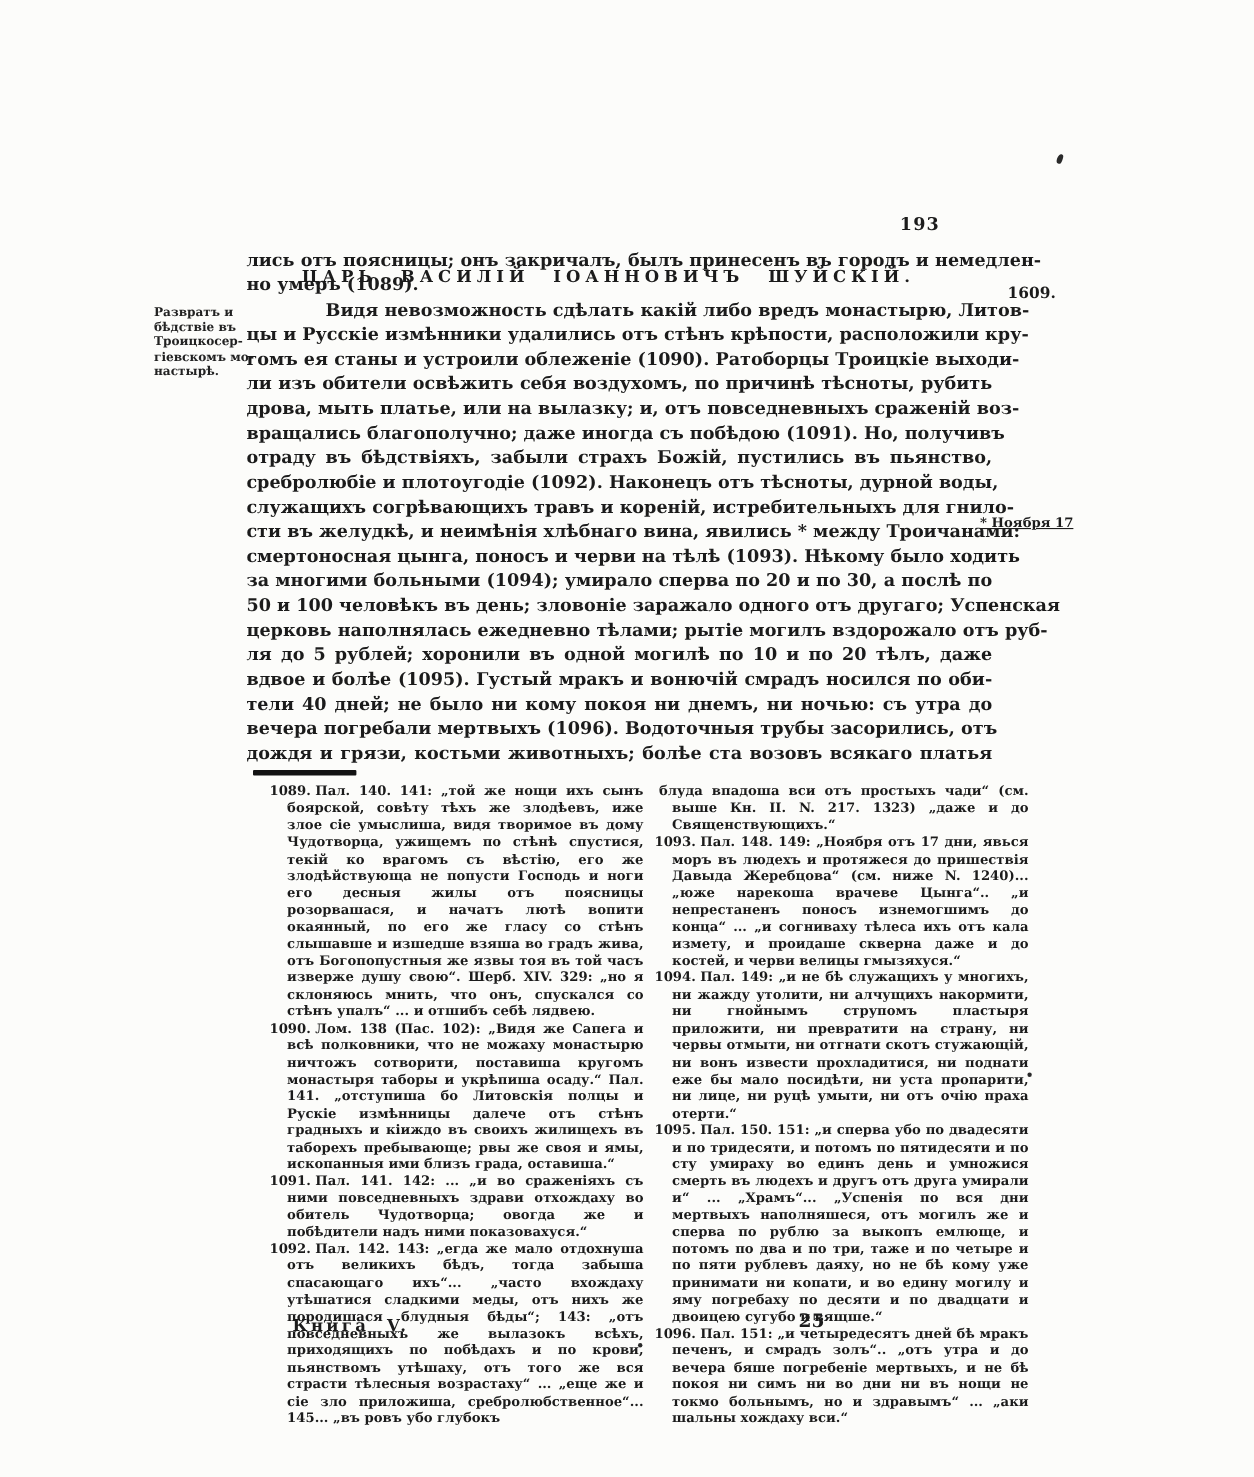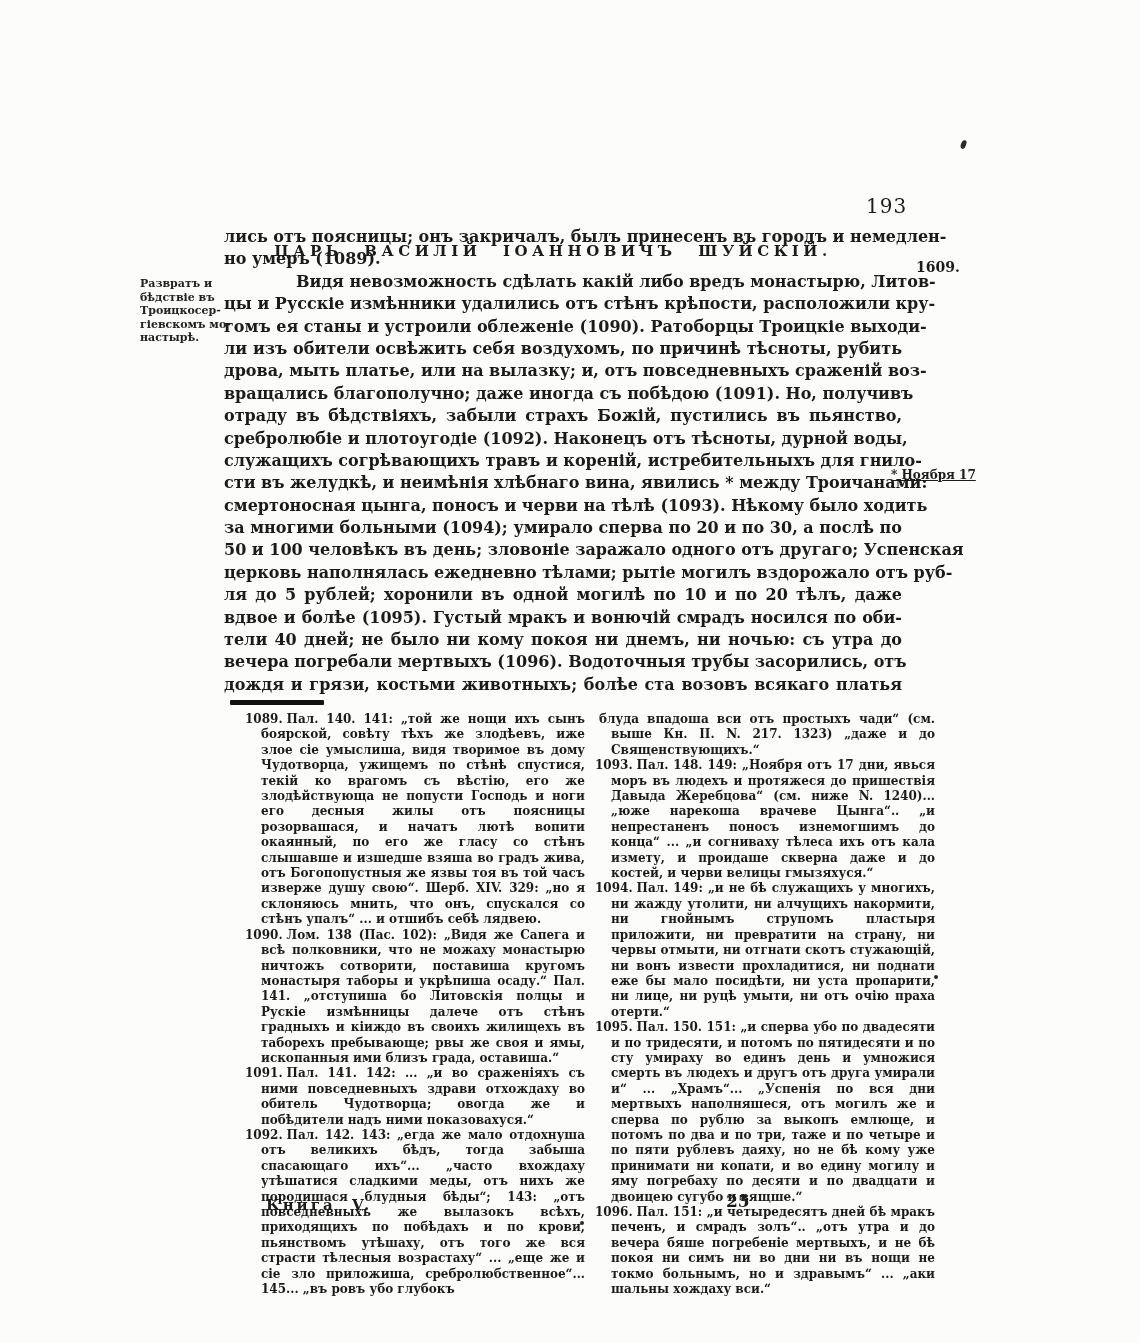--- a/index.html
+++ b/index.html
@@ -12,22 +12,22 @@
     font-family:"DejaVu Serif","Liberation Serif",serif;
     overflow:hidden;
   }
   
   .hdr-title{
     position:absolute;left:248px;top:200px;width:610px;
     text-align:center;font-size:15px;font-weight:bold;
     letter-spacing:4.5px;word-spacing:12px;white-space:nowrap;margin-top:42px;
   }
   .hdr-page{
-    position:absolute;left:866px;top:194px;
-    font-size:20px;font-weight:normal;letter-spacing:1px;
+    position:absolute;left:818px;top:194px;
+    font-size:16px;font-weight:bold;letter-spacing:1px;
   }
   .hdr-year{
     position:absolute;left:916px;top:232px;
     font-size:14px;font-weight:bold;margin-top:27px;
   }
   
   .body-text{
     position:absolute;left:224px;top:226px;width:678px;
     font-size:16px;font-weight:bold;line-height:22.4px;
   }

